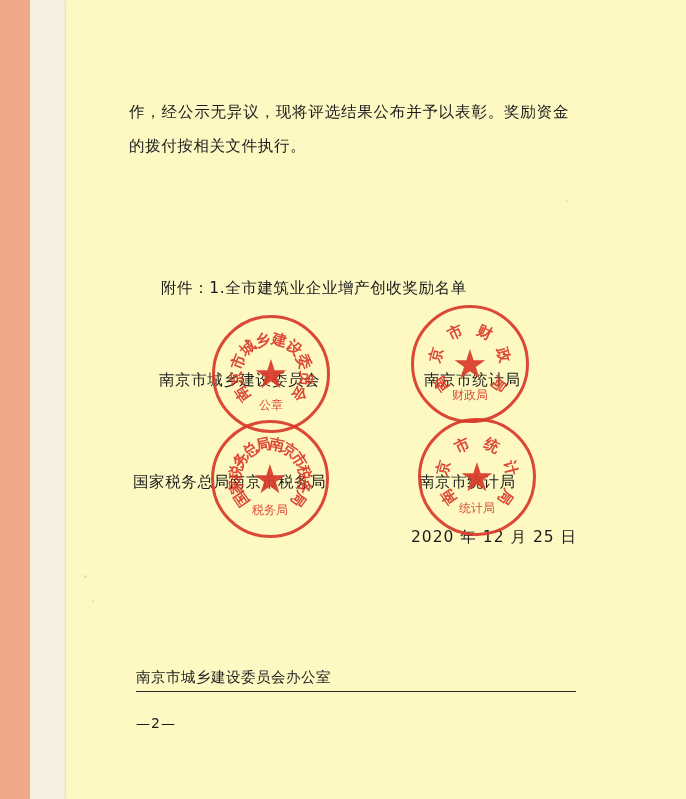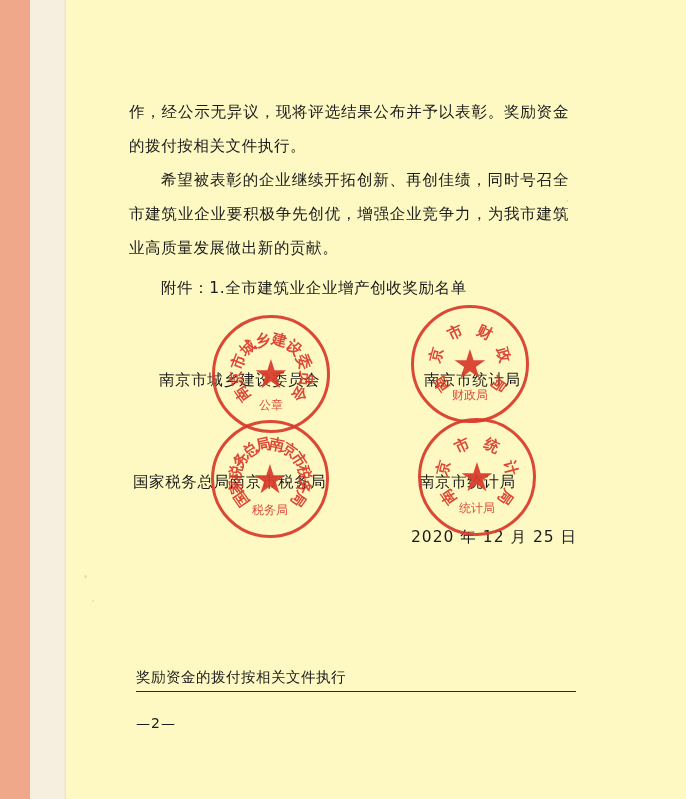--- a/index.html
+++ b/index.html
@@ -214,21 +214,20 @@
   <div class="bg-band-left"></div>
   <div class="bg-band-cream"></div>
   <div class="bg-band-right-cream"></div>
   <div class="bg-band-right"></div>
 
   <div id="sheet">
     <div class="sheet-inner">
 
       <div class="doc-text">
         <p>作，经公示无异议，现将评选结果公布并予以表彰。奖励资金的拨付按相关文件执行。</p>
-        <p class="indent2">希望被表彰的企业继续开拓创新、再创佳绩，同时号召全市建筑业企业要积极争先创优，增强企业竞争力，为我市建筑业高质量发展做出新的贡献。</p>
       </div>
 
       <div class="attachments">
         <div class="att-line-1">附件：1.全市建筑业企业增产创收奖励名单</div>
       </div>
 
       <div class="sig-area">
         <div class="sig-name sig-a">南京市城乡建设委员会</div>
         <div class="sig-name sig-b">南京市统计局</div>
         <div class="sig-name sig-c">国家税务总局南京市税务局</div>
@@ -293,21 +292,21 @@
             <span style="transform: rotate(25deg) translate(-50%, -44px) rotate(0deg);">统</span>
             <span style="transform: rotate(75deg) translate(-50%, -44px) rotate(0deg);">计</span>
             <span style="transform: rotate(125deg) translate(-50%, -44px) rotate(0deg);">局</span>
           </div>
         <div class="seal-star">★</div>
         <div class="seal-bottom">统计局</div>
       </div>
 
       <div class="footer">
         <div class="footer-row">
-          <span>奖励资金的拨付按相关文件执行</span>
+          <span>南京市城乡建设委员会办公室</span>
         </div>
         <div class="footer-rule"></div>
       </div>
 
       <div class="page-number">—2—</div>
 
       <div class="speck" style="left:18px; top:575px; width:3px; height:3px;"></div>
       <div class="speck" style="left:26px; top:600px; width:2px; height:2px;"></div>
       <div class="speck" style="left:500px; top:200px; width:2px; height:2px;"></div>
     </div>

